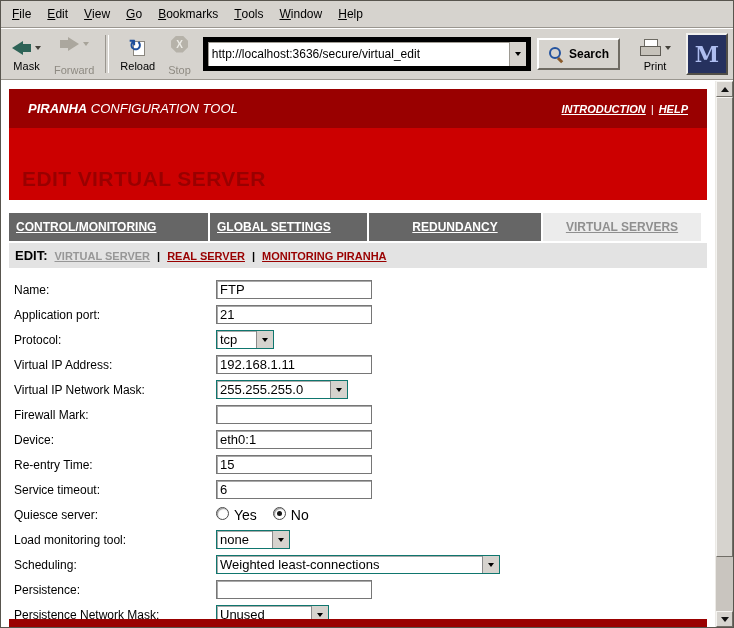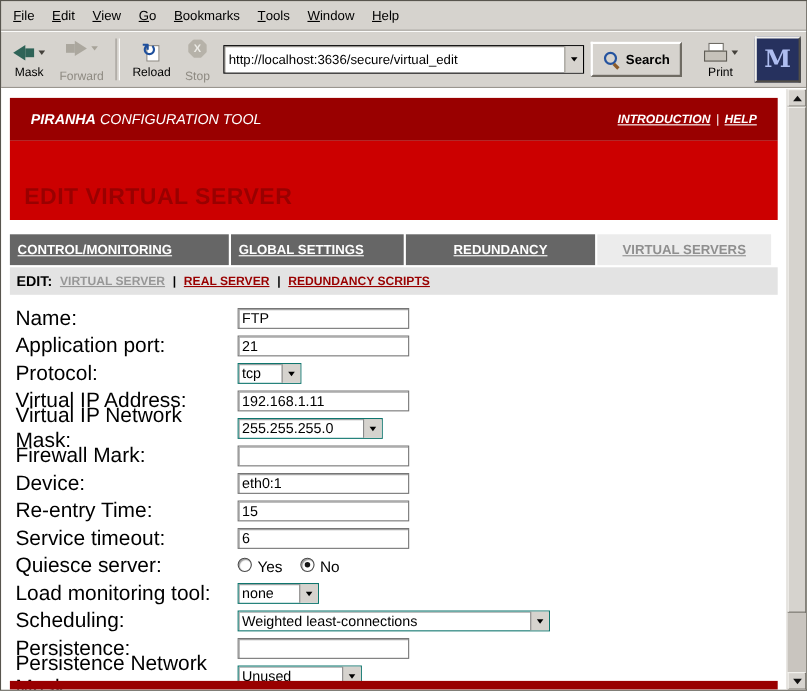--- a/index.html
+++ b/index.html
@@ -25,21 +25,21 @@
   .fwd-ic .head{border-left:11px solid #aba79e;}
   .fwd-ic .shaft{background:#aba79e;}
   .reload-ic{position:relative;width:20px;height:20px;}
   .reload-ic .pg{position:absolute;left:5px;top:3px;width:10px;height:13px;background:#fff;border:1px solid #8a867e;}
   .reload-ic .arr::before{content:"\21BB";position:absolute;left:1px;top:-2px;font-size:16px;font-weight:bold;color:#1e4f9c;}
   .stop-ic{position:relative;width:17px;height:17px;background:#b6b2a9;
            clip-path:polygon(31% 0,69% 0,100% 31%,100% 69%,69% 100%,31% 100%,0 69%,0 31%);}
   .stop-ic::after{content:"X";position:absolute;inset:0;text-align:center;line-height:17px;font-size:10px;
                   font-weight:bold;color:#ecebe6;}
   .vsep{width:2px;height:38px;border-left:1px solid #9a968f;border-right:1px solid #fff;margin:0 4px;flex:0 0 auto;}
-  .urlbar{flex:1;min-width:0;height:24px;background:#fff;border:1px solid #000000;box-shadow:inset 1px 1px 0 #a19d95;
+  .urlbar{flex:1;min-width:0;height:24px;background:#fff;border:5px solid #000000;box-shadow:inset 1px 1px 0 #a19d95;
           display:flex;align-items:stretch;margin:0 5px;}
   .urlbar input{flex:1;min-width:0;border:none;outline:none;background:transparent;font-size:12px;padding:0 4px;
                 font-family:"Liberation Sans",sans-serif;color:#000;}
   .url-drop{width:16px;background:#d6d3ce;border-left:1px solid #9c9992;display:flex;align-items:center;justify-content:center;}
   .tri-down-sm{width:0;height:0;border-left:3px solid transparent;border-right:3px solid transparent;border-top:4px solid #000;}
   .search-btn{height:28px;display:flex;align-items:center;gap:5px;padding:0 9px;background:#d6d3ce;
               border:2px solid;border-color:#fff #6f6b63 #6f6b63 #fff;font-size:12px;font-weight:bold;color:#000;}
   .mag{position:relative;width:16px;height:16px;}
   .mag::before{content:"";position:absolute;left:1px;top:1px;width:8px;height:8px;border:2px solid #24539f;border-radius:50%;}
   .mag::after{content:"";position:absolute;left:11px;top:11px;width:6px;height:3px;background:#8a5a2a;
@@ -69,21 +69,21 @@
   .tab:nth-child(2){width:157px;}
   .tab:nth-child(3){width:172px;justify-content:center;}
   .tab:nth-child(4){width:158px;justify-content:center;}
   .tab.active{background:#ececec;color:#8f8f8f;}
   .subnav{margin-top:2px;height:25px;background:#e3e3e3;display:flex;align-items:center;gap:7px;
           padding:0 6px;font-size:13px;font-weight:bold;color:#000;}
   .subnav .lnk{color:#990000;text-decoration:underline;cursor:pointer;}
   .subnav .lnk.current{color:#979797;}
   .form{padding-top:9px;}
   .frow{height:25px;display:flex;align-items:center;}
-  .flabel{flex:0 0 auto;width:202px;padding-left:5px;font-size:19px;color:#000;}
+  .flabel{flex:0 0 auto;width:202px;padding-left:5px;font-size:12px;color:#000;}
   .ti{width:148px;height:17px;background:#fff;border:1px solid #767676;box-shadow:inset 1px 1px 0 #a9a9a9;
       font-size:13px;padding:0 3px;font-family:"Liberation Sans",sans-serif;outline:none;color:#000;}
   .sel{display:flex;align-items:stretch;height:19px;box-sizing:border-box;background:#fff;border:1px solid #0f766e;
        box-shadow:inset 1px 1px 0 #a9a9a9;}
   .sval{flex:1;min-width:0;display:flex;align-items:center;padding:0 3px;font-size:13px;white-space:nowrap;overflow:hidden;}
   .sbtn{flex:0 0 auto;width:16px;background:#d6d3ce;border-left:1px solid #8a8a8a;display:flex;align-items:center;justify-content:center;}
   .radio-group{display:flex;align-items:center;gap:16px;font-size:14px;}
   .radio-opt{display:flex;align-items:flex-start;gap:5px;cursor:pointer;}
   .rdot{width:11px;height:11px;border-radius:50%;background:#fff;border:1px solid #4a4a4a;
         box-shadow:inset 1px 1px 1px #999;position:relative;flex:0 0 auto;}
@@ -197,21 +197,21 @@
           <div class="tab active">VIRTUAL SERVERS</div>
         </div>
 
       <div class="subnav">
         <span>EDIT:</span>
         <span class="ph-links" style="margin-left:0;display:flex;gap:7px;">
             <span class="lnk current">VIRTUAL SERVER</span>
             <span class="sep">|</span>
             <span class="lnk">REAL SERVER</span>
             <span class="sep">|</span>
-            <span class="lnk">REDUNDANCY SCRIPTS</span>
+            <span class="lnk">MONITORING PIRANHA</span>
           </span>
       </div>
 
       <div class="form">
           <div class="frow">
             <span class="flabel">Name:</span>
             <input type="text" class="ti" value="FTP" style="">
           </div>
           <div class="frow">
             <span class="flabel">Application port:</span>

